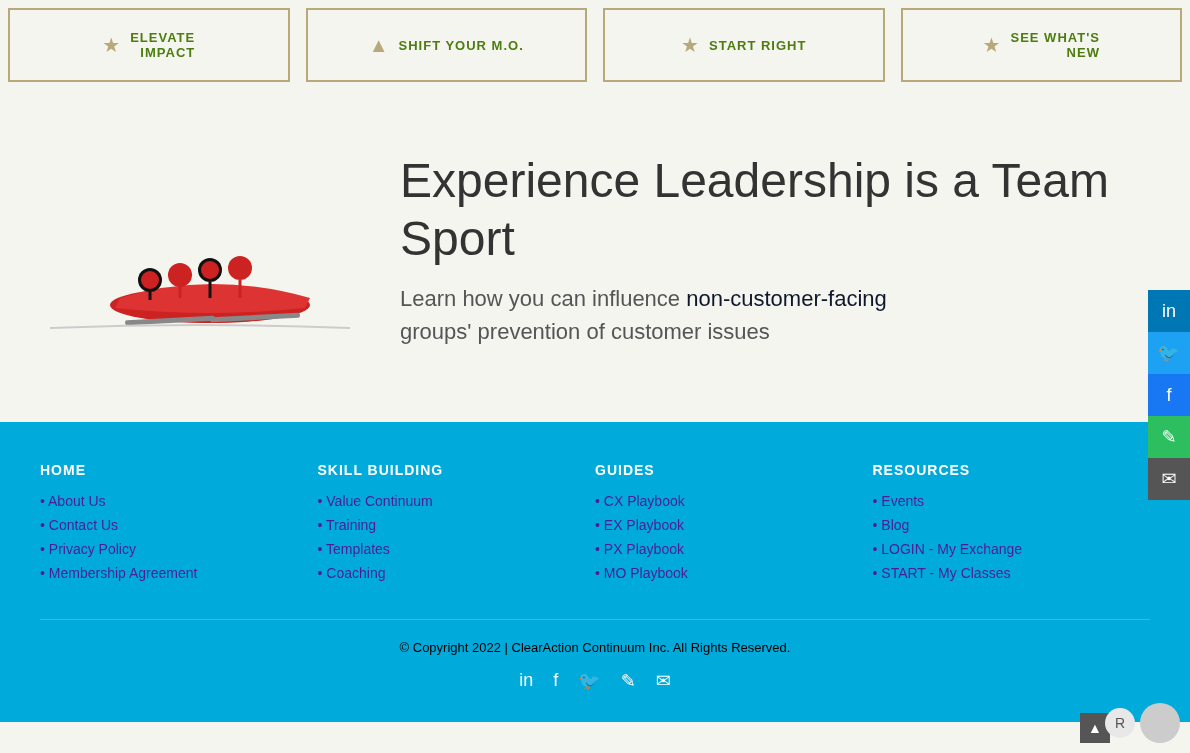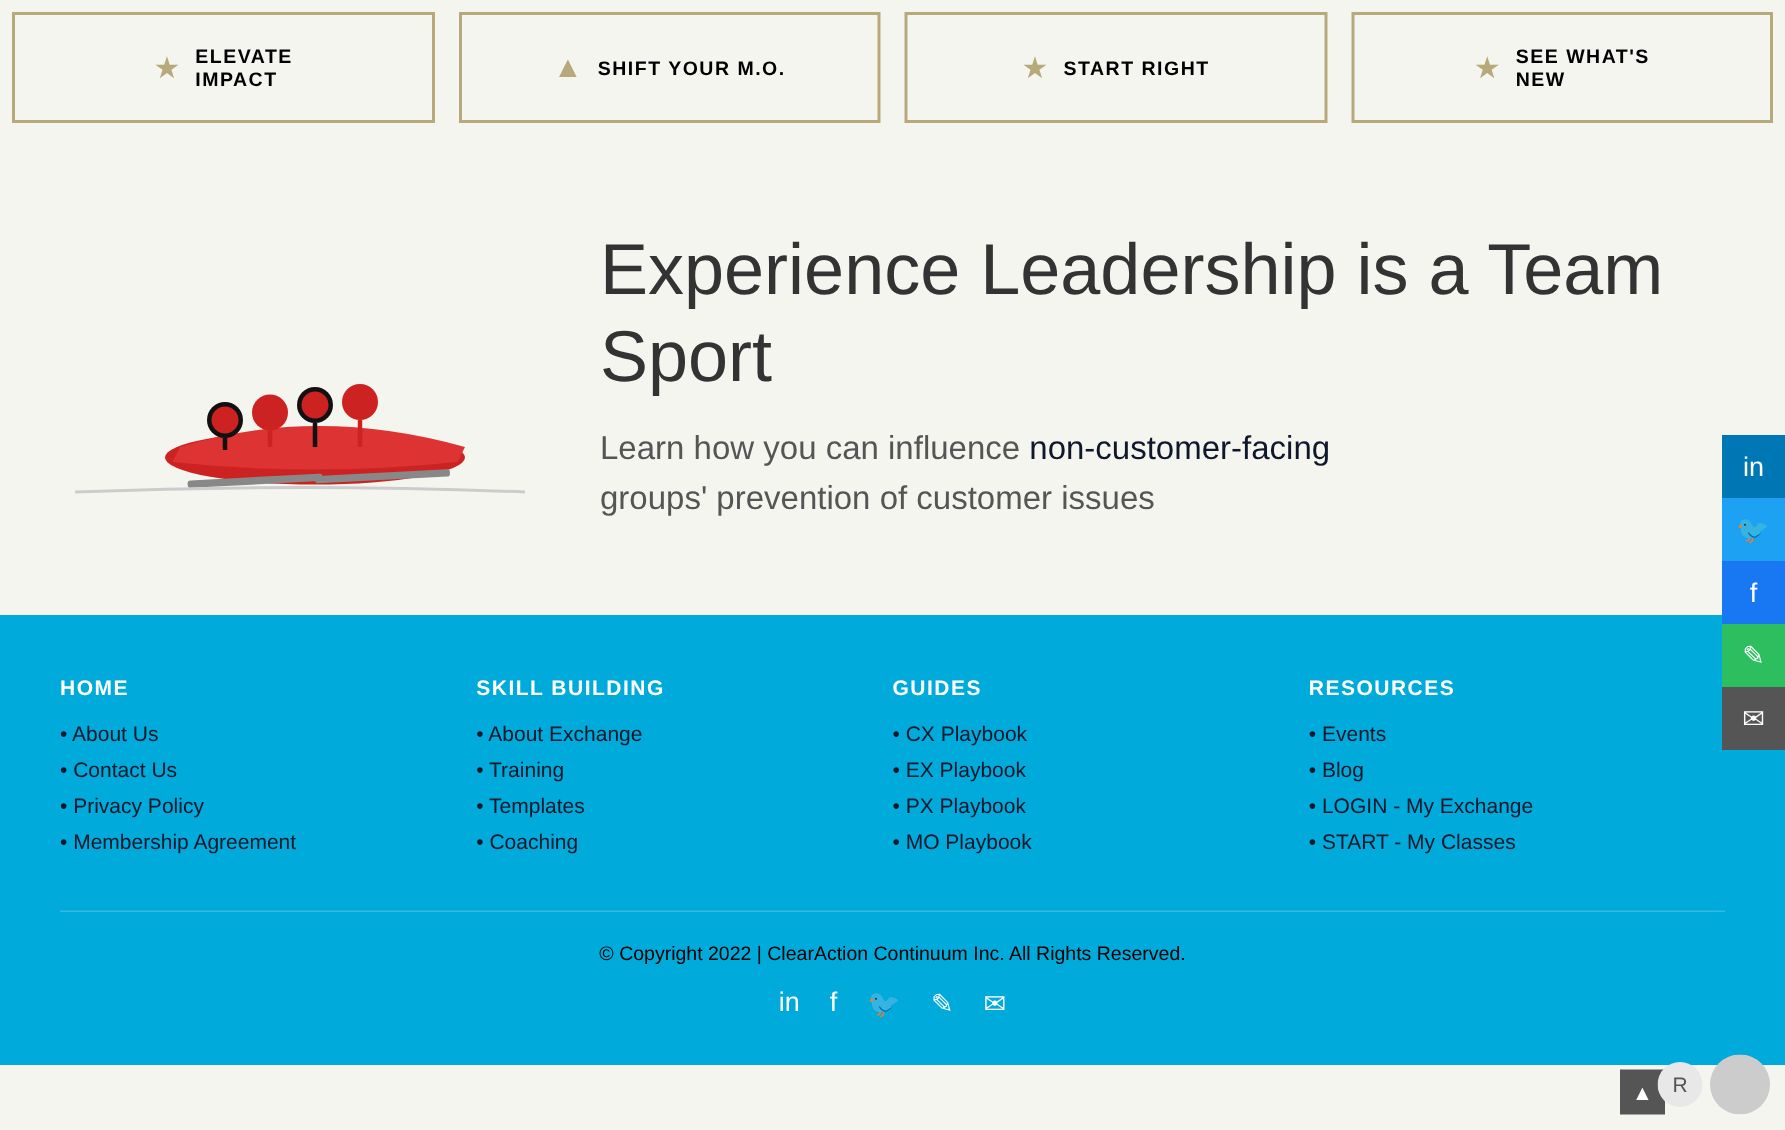--- a/index.html
+++ b/index.html
@@ -21,25 +21,25 @@
       justify-content: center;
       gap: 10px;
       cursor: pointer;
       background: transparent;
     }
     .btn-card .btn-icon {
       font-size: 20px;
       color: #b8a97a;
     }
     .btn-card .btn-label {
-      color: #000000;
+      color: #4d7c0f;
       font-weight: bold;
       font-size: 13px;
       letter-spacing: 1px;
-      text-align: left;
+      text-align: right;
       text-transform: uppercase;
     }
 
     
     .middle-section {
       display: flex;
       align-items: center;
       background: #f5f5f0;
       padding: 60px 40px;
     }
@@ -97,40 +97,41 @@
     .social-btn.linkedin { background: #0077b5; }
     .social-btn.twitter { background: #1da1f2; }
     .social-btn.facebook { background: #1877f2; }
     .social-btn.evernote { background: #2dbe60; }
     .social-btn.email { background: #555; }
 
     
     .footer {
       background: #00aadb;
       padding: 40px 40px 20px;
+      margin-top: 12px;
     }
     .footer-columns {
       display: flex;
       gap: 0;
       margin-bottom: 30px;
     }
     .footer-col {
       flex: 1;
       padding-right: 20px;
     }
     .footer-col-title {
       color: white;
       font-weight: bold;
       font-size: 14px;
       letter-spacing: 1px;
       margin-bottom: 15px;
       text-transform: uppercase;
     }
     .footer-link {
-      color: #0f172a;
+      color: #4c1d95;
       font-size: 14px;
       display: block;
       margin-bottom: 8px;
       text-decoration: none;
       cursor: pointer;
     }
     .footer-link::before {
       content: "• ";
     }
     .footer-bottom {
@@ -272,21 +273,21 @@
   <div class="footer-columns">
     <div class="footer-col">
       <div class="footer-col-title">HOME</div>
       <a class="footer-link">About Us</a>
       <a class="footer-link">Contact Us</a>
       <a class="footer-link">Privacy Policy</a>
       <a class="footer-link">Membership Agreement</a>
     </div>
     <div class="footer-col">
       <div class="footer-col-title">SKILL BUILDING</div>
-      <a class="footer-link">About Exchange</a>
+      <a class="footer-link">Value Continuum</a>
       <a class="footer-link">Training</a>
       <a class="footer-link">Templates</a>
       <a class="footer-link">Coaching</a>
     </div>
     <div class="footer-col">
       <div class="footer-col-title">GUIDES</div>
       <a class="footer-link">CX Playbook</a>
       <a class="footer-link">EX Playbook</a>
       <a class="footer-link">PX Playbook</a>
       <a class="footer-link">MO Playbook</a>

